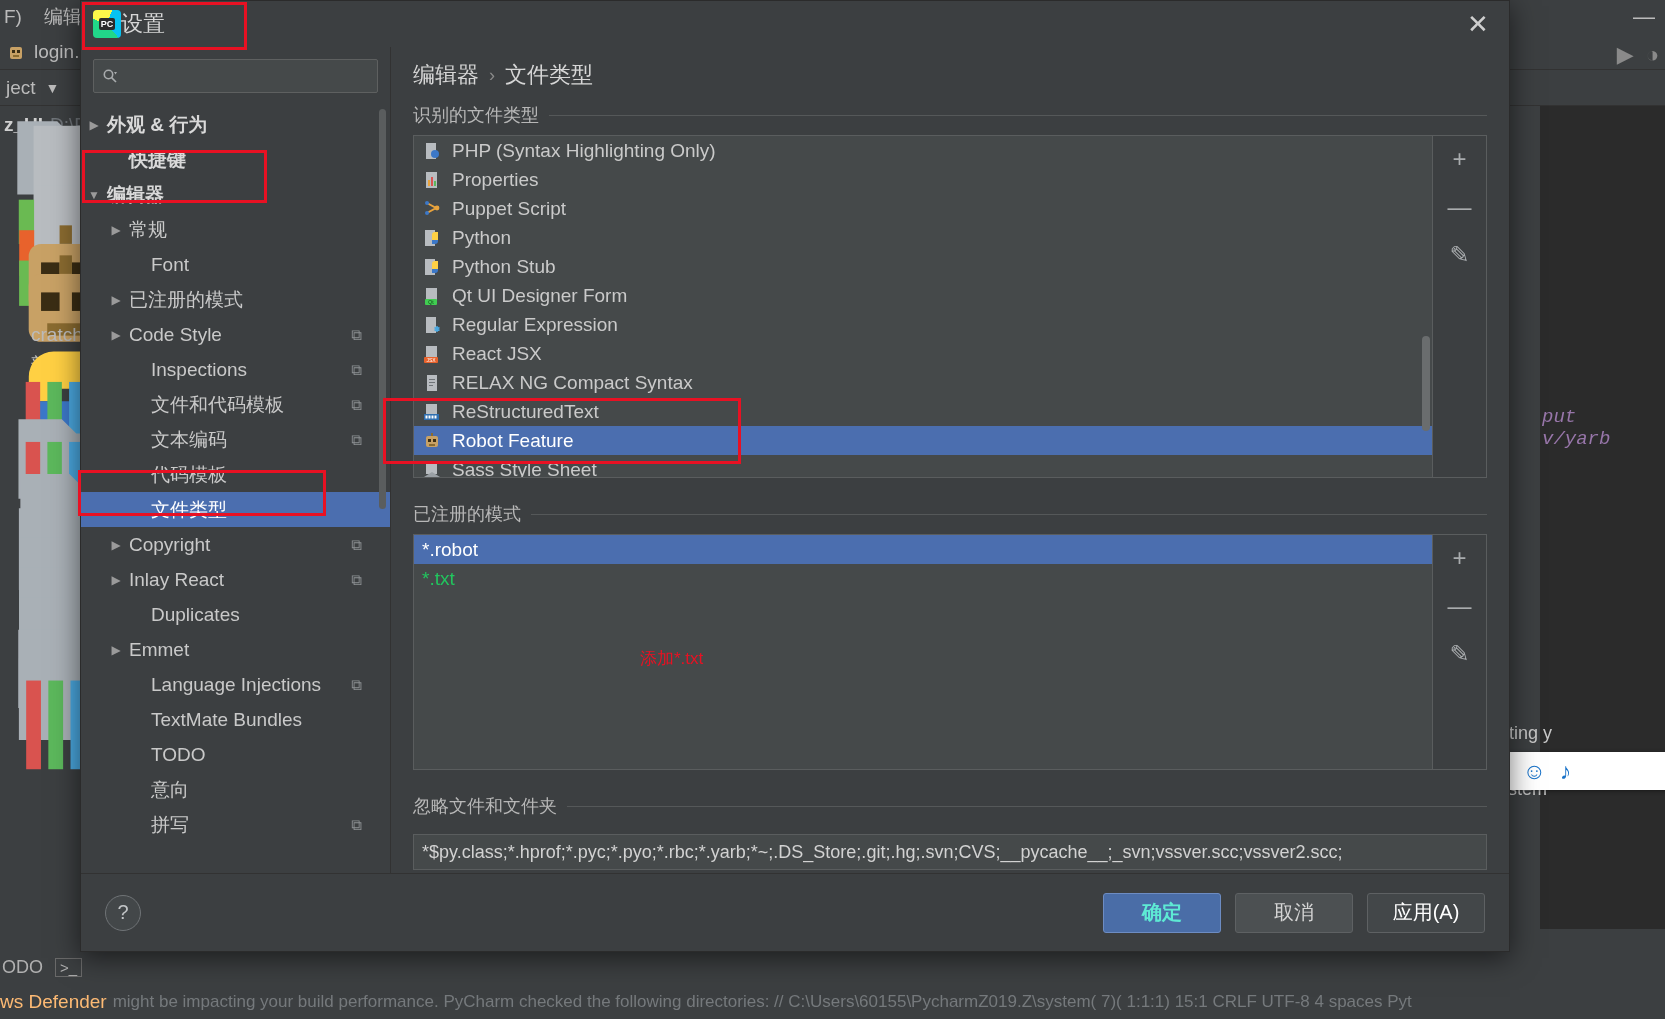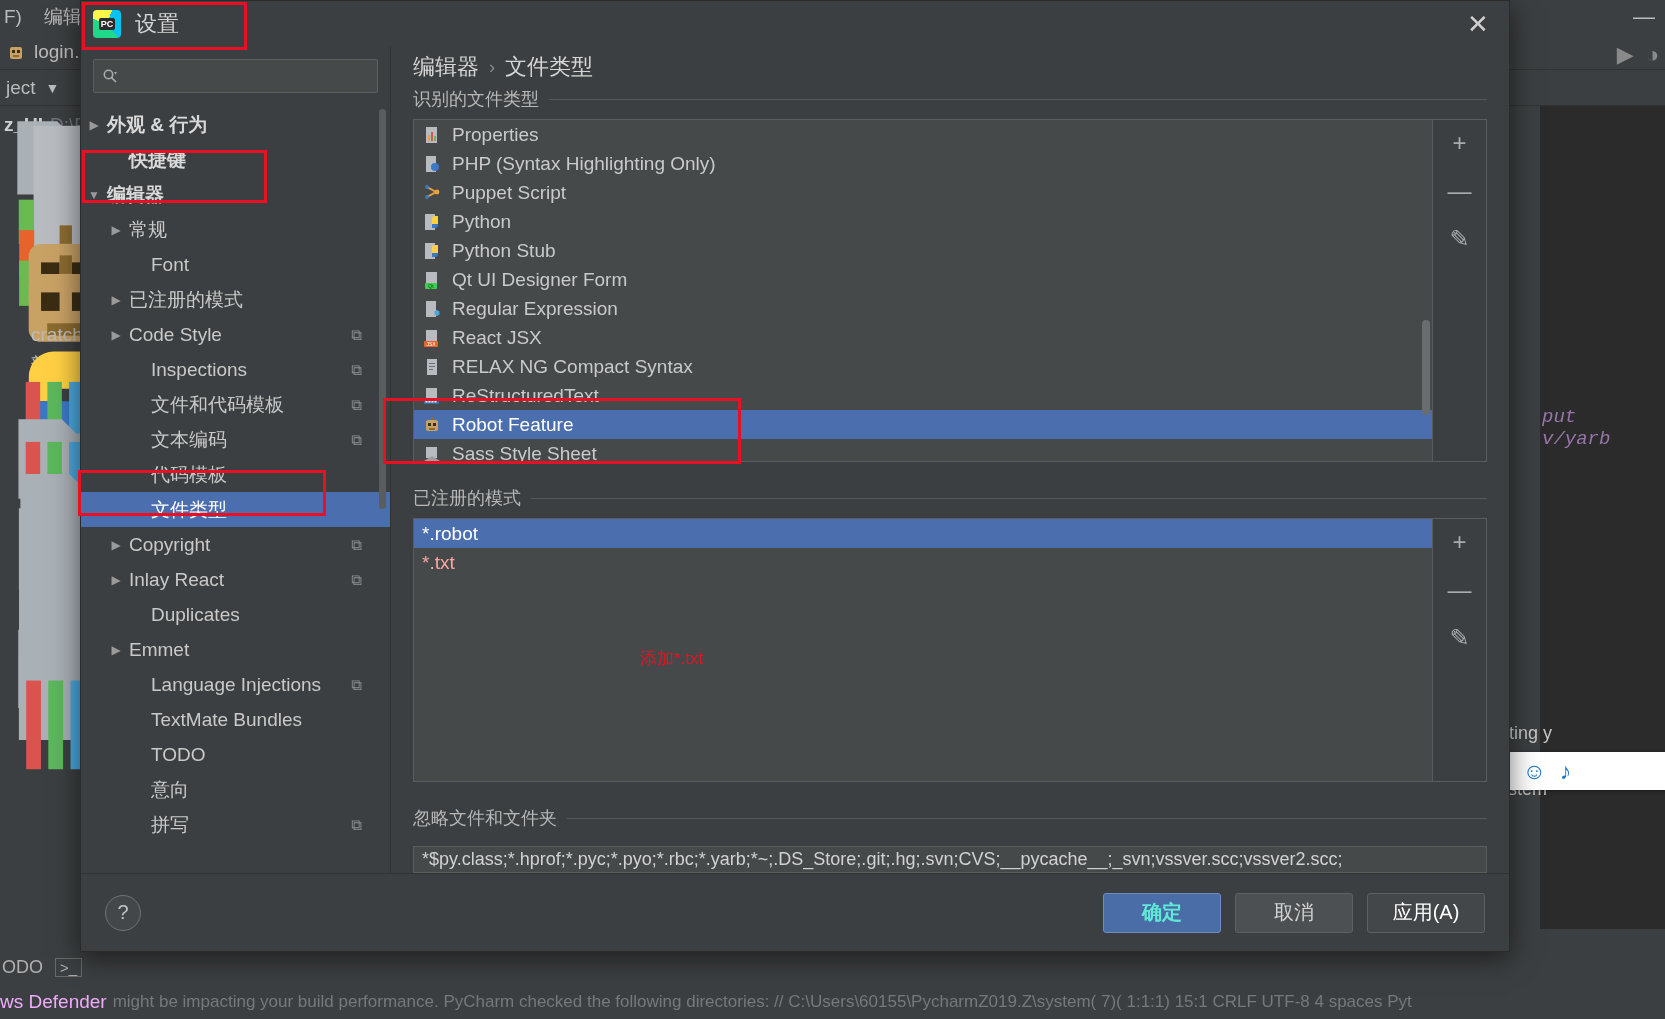--- a/index.html
+++ b/index.html
@@ -94,21 +94,21 @@
   .ime-item.glyph { font-weight: normal; font-size: 23px; }
 
   
   .dialog {
     position: absolute; left: 80px; top: 0; width: 1430px; height: 952px;
     background: #3c3f41; border: 1px solid #2b2b2b;
     box-shadow: 0 6px 26px rgba(0,0,0,.55);
     display: flex; flex-direction: column;
   }
   .dlg-title {
-    height: 46px; display: flex; align-items: center; gap: 14px;
+    height: 46px; display: flex; align-items: center; 
     padding-left: 12px; position: relative; flex: 0 0 auto;
   }
   .pc-logo {
     width: 28px; height: 28px; border-radius: 4px;
     background: conic-gradient(from 200deg,#21d789 0deg 90deg,#fcf84a 90deg 180deg,#07c3f2 180deg 300deg,#21d789 300deg 360deg);
     display: flex; align-items: center; justify-content: center;
     font-size: 10px; color: #111; font-weight: bold;
   }
   .pc-logo span { background:#2b2b2b; color:#fff; padding:1px 2px; border-radius:2px; font-size:9px;}
   .dlg-title-text { color: #d6d6d6; font-size: 22px; }
@@ -188,21 +188,21 @@
     display: flex; flex-direction: column; align-items: center;
     padding-top: 10px; gap: 22px; background: #3c3f41;
   }
   .sidebtn { width: 26px; height: 26px; color: #a9acae; font-size: 24px;
     display: flex; align-items: center; justify-content: center; }
   .lb-vscroll {
     position: absolute; right: 2px; width: 8px; background: #6a6d6e; border-radius: 4px;
   }
   .pattern-row {
     display: flex; align-items: center; height: 29px;
-    padding-left: 8px; color: #fca5a5; font-size: 19px;
+    padding-left: 8px; color: #22c55e; font-size: 19px;
   }
   .pattern-row.sel { background: #4b6eaf; color: #fff; }
   .ignore-field {
     margin: 8px 22px 0 22px; height: 36px; background: #45494a;
     border: 1px solid #5a5d5e; display: flex; align-items: center;
     padding: 0 8px; color: #d2d2d2; font-size: 18px;
     white-space: nowrap; overflow: hidden;
   }
   .dlg-footer {
     flex: 0 0 auto; height: 78px; border-top: 1px solid #323232;
@@ -421,21 +421,21 @@
       <div style="height:30px"></div>
       <div>system</div>
     </div>
 
     <div class="ide-bottombar">
       <span>ODO</span>
       <span style="border:1px solid #6a6a6a;padding:0 4px;font-size:15px">&gt;_</span>
     </div>
 
     <div class="ide-statusbar">
-      <span style="color:#f0abfc;font-size:19px">ws Defender</span>
+      <span style="color:#fdba74;font-size:19px">ws Defender</span>
       <span style="margin-left:6px">might be impacting your build performance. PyCharm checked the following directories: // C:\Users\60155\PycharmZ019.Z\system( 7)( 1:1:1)  15:1   CRLF   UTF-8   4 spaces   Pyt</span>
     </div>
   </div>
 
   <div class="ime-bar">
     <span class="ime-item">中</span>
     <span class="ime-item glyph">°,</span>
     <span class="ime-item glyph">☺</span>
     <span class="ime-item glyph">♪</span>
   </div>
@@ -573,33 +573,33 @@
           <div class="group-title">
             <span>识别的文件类型</span>
             <span class="rule"></span>
           </div>
           <div class="listbox" style="height:343px">
             <div class="lb-main" style="height:100%">
               <div class="lb-items">
                 <div id="ftype-rows">
                     <div class="lbrow">
                       <svg viewBox="0 0 20 20" class="ficon">
+                        <rect x="4" y="2" width="10" height="16" fill="#b8bcc0"></rect>
+                        <circle cx="13" cy="13" r="4" fill="#3c78c8"></circle>
+                      </svg>
+                      <span>PHP (Syntax Highlighting Only)</span>
+                    </div>
+                    <div class="lbrow">
+                      <svg viewBox="0 0 20 20" class="ficon">
                         <rect x="4" y="2" width="11" height="16" fill="#b8bcc0"></rect>
                         <rect x="6" y="10" width="2" height="6" fill="#e8a33d"></rect>
                         <rect x="9" y="7" width="2" height="9" fill="#d9534f"></rect>
                         <rect x="12" y="11" width="2" height="5" fill="#5cb85c"></rect>
                       </svg>
                       <span>Properties</span>
-                    </div>
-                    <div class="lbrow">
-                      <svg viewBox="0 0 20 20" class="ficon">
-                        <rect x="4" y="2" width="10" height="16" fill="#b8bcc0"></rect>
-                        <circle cx="13" cy="13" r="4" fill="#3c78c8"></circle>
-                      </svg>
-                      <span>PHP (Syntax Highlighting Only)</span>
                     </div>
                     <div class="lbrow">
                       <svg viewBox="0 0 20 20" class="ficon">
                         <path d="M5 4 L14 9 L5 14" stroke="#e8a33d" stroke-width="2" fill="none"></path>
                         <circle cx="15" cy="9" r="2.4" fill="#e8a33d"></circle>
                         <circle cx="5" cy="4" r="2" fill="#3c78c8"></circle>
                         <circle cx="5" cy="14" r="2" fill="#3c78c8"></circle>
                       </svg>
                       <span>Puppet Script</span>
                     </div>
@@ -689,21 +689,21 @@
               </div>
             </div>
           </div>
         </div>
 
         <div class="group" style="margin-top:24px">
           <div class="group-title">
             <span>已注册的模式</span>
             <span class="rule"></span>
           </div>
-          <div class="listbox" style="height:264px">
+          <div class="listbox" style="height:236px">
             <div class="lb-main" style="height:100%">
               <div class="lb-items">
                 <div id="pattern-rows">
                     <div class="pattern-row sel">
                       <span>*.robot</span>
                     </div>
                     <div class="pattern-row">
                       <span>*.txt</span>
                     </div>
                   </div>

